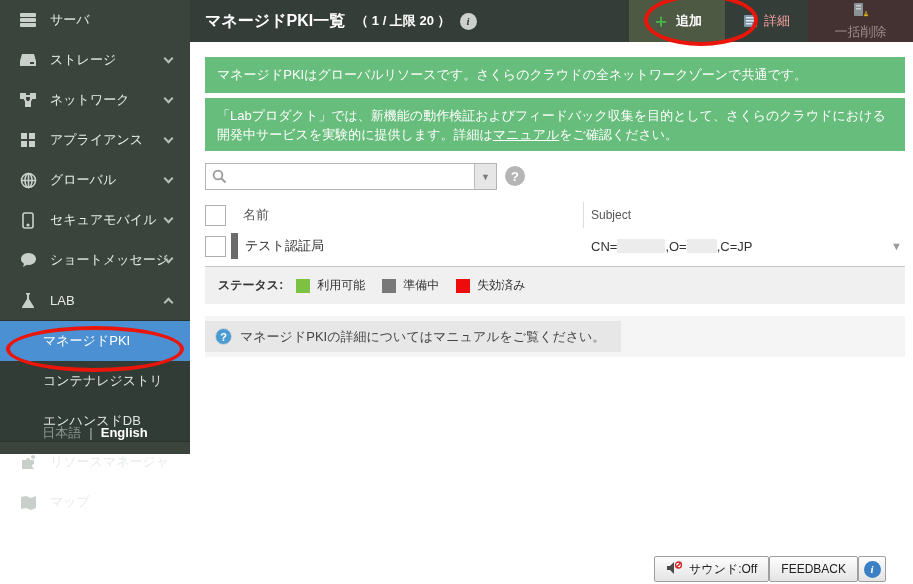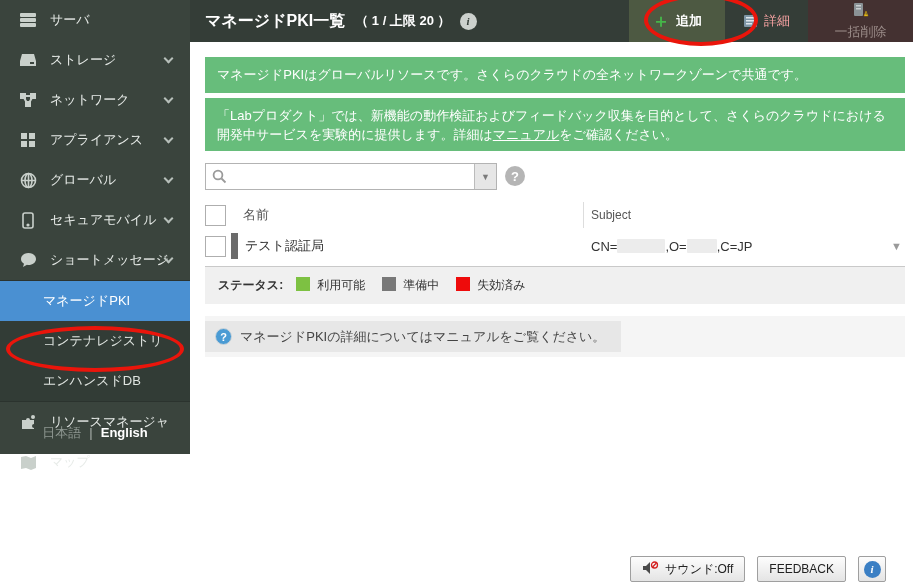--- a/index.html
+++ b/index.html
@@ -61,29 +61,29 @@
   #table-row { position:absolute; left:15px; top:188px; width:700px; height:32px; display:flex; align-items:center; cursor:pointer; }
   #row-status { position:absolute; left:26px; top:3px; width:7px; height:26px; background:#6b6b6b; }
   #row-name { position:absolute; left:40px; color:#333; font-size:13px; }
   #row-subject { position:absolute; left:386px; color:#333; font-size:13px; }
   .redact { display:inline-block; height:14px; background:#ececec; border-radius:1px; vertical-align:-2px; }
   .redact.w1 { width:48px; } .redact.w2 { width:30px; }
   #row-caret { position:absolute; left:686px; color:#9a9a9a; font-size:11px; cursor:pointer; }
 
   #legend { position:absolute; left:15px; top:224px; width:700px; height:38px; background:#f0f0f0; border-top:1px solid #c9c9c9; display:flex; align-items:center; padding-left:13px; font-size:12px; color:#333; }
   #legend-label { font-weight:bold; margin-right:13px; }
-  .legend-item { display:flex; align-items:flex-start; margin-right:17px; }
+  .legend-item { display:flex; align-items:center; margin-right:17px; }
   .swatch { width:14px; height:14px; margin-right:7px; }
 
   #note-strip { position:absolute; left:15px; top:274px; width:700px; height:41px; background:#f5f5f5; padding:5px 0; }
   #note-box { display:inline-flex; align-items:center; gap:8px; background:#e7e7e7; height:31px; padding:0 16px 0 10px; }
   #note-icon { width:17px; height:17px; border-radius:50%; background:#4a9bd4; border:1px solid #cfd6da; color:#fff; font-weight:bold; font-size:11px; display:flex; align-items:center; justify-content:center; }
   #note-text { font-size:13px; color:#444; }
 
-  #footer-buttons { position:absolute; right:27px; bottom:2px; display:flex; gap:12px;margin-left:8px; }
+  #footer-buttons { position:absolute; right:27px; bottom:2px; display:flex; gap:0;margin-left:8px; }
   .fbtn { height:26px; border:1px solid #9f9f9f; background:linear-gradient(#fdfdfd,#e4e4e4); border-radius:2px; display:flex; align-items:center; gap:6px; padding:0 11px; font-size:12px; color:#222; cursor:pointer; }
   #btn-info { width:28px; padding:0; justify-content:center; }
   #btn-info .blue-i { width:17px; height:17px; border-radius:50%; background:#3b7fc4; color:#fff; font:italic bold 11px "Liberation Serif",serif; display:flex; align-items:center; justify-content:center; }
 
   
   .annot { position:absolute; border:4px solid #ea150b; border-radius:50%; pointer-events:none; z-index:10; }
   #annot-sidebar { left:6px; top:326px; width:178px; height:46px; }
   #annot-add { left:644px; top:-6px; width:114px; height:52px; }
 </style>
 </head>
@@ -156,20 +156,29 @@
     <span class="chev down"></span>
   </div>
   <div class="nav-item">
     <span class="nav-icon">
       <svg width="17" height="16" viewBox="0 0 17 16" fill="#c9d0cb">
           <path d="M8.5 1C4.4 1 1 3.6 1 7c0 2 1.2 3.7 3 4.8L3 15l4-2.2c.5.1 1 .2 1.5.2 4.1 0 7.5-2.6 7.5-6S12.6 1 8.5 1z"></path>
         </svg>
     </span>
     <span>ショートメッセージ</span>
     <span class="chev down"></span>
+  </div>
+  <div class="nav-item">
+    <span class="nav-icon">
+      <svg width="14" height="17" viewBox="0 0 14 17" fill="#c9d0cb">
+          <path d="M5 1h4v1l-1 1v4l5 8v1H1v-1l5-8V3L5 2z"></path>
+        </svg>
+    </span>
+    <span>LAB</span>
+    <span class="chev up"></span>
   </div>
 
   <div id="lab-submenu">
     <div class="sub-item selected">マネージドPKI</div>
     <div class="sub-item">コンテナレジストリ</div>
     <div class="sub-item">エンハンスドDB</div>
   </div>
 
   <div class="nav-item">
     <span class="nav-icon">

